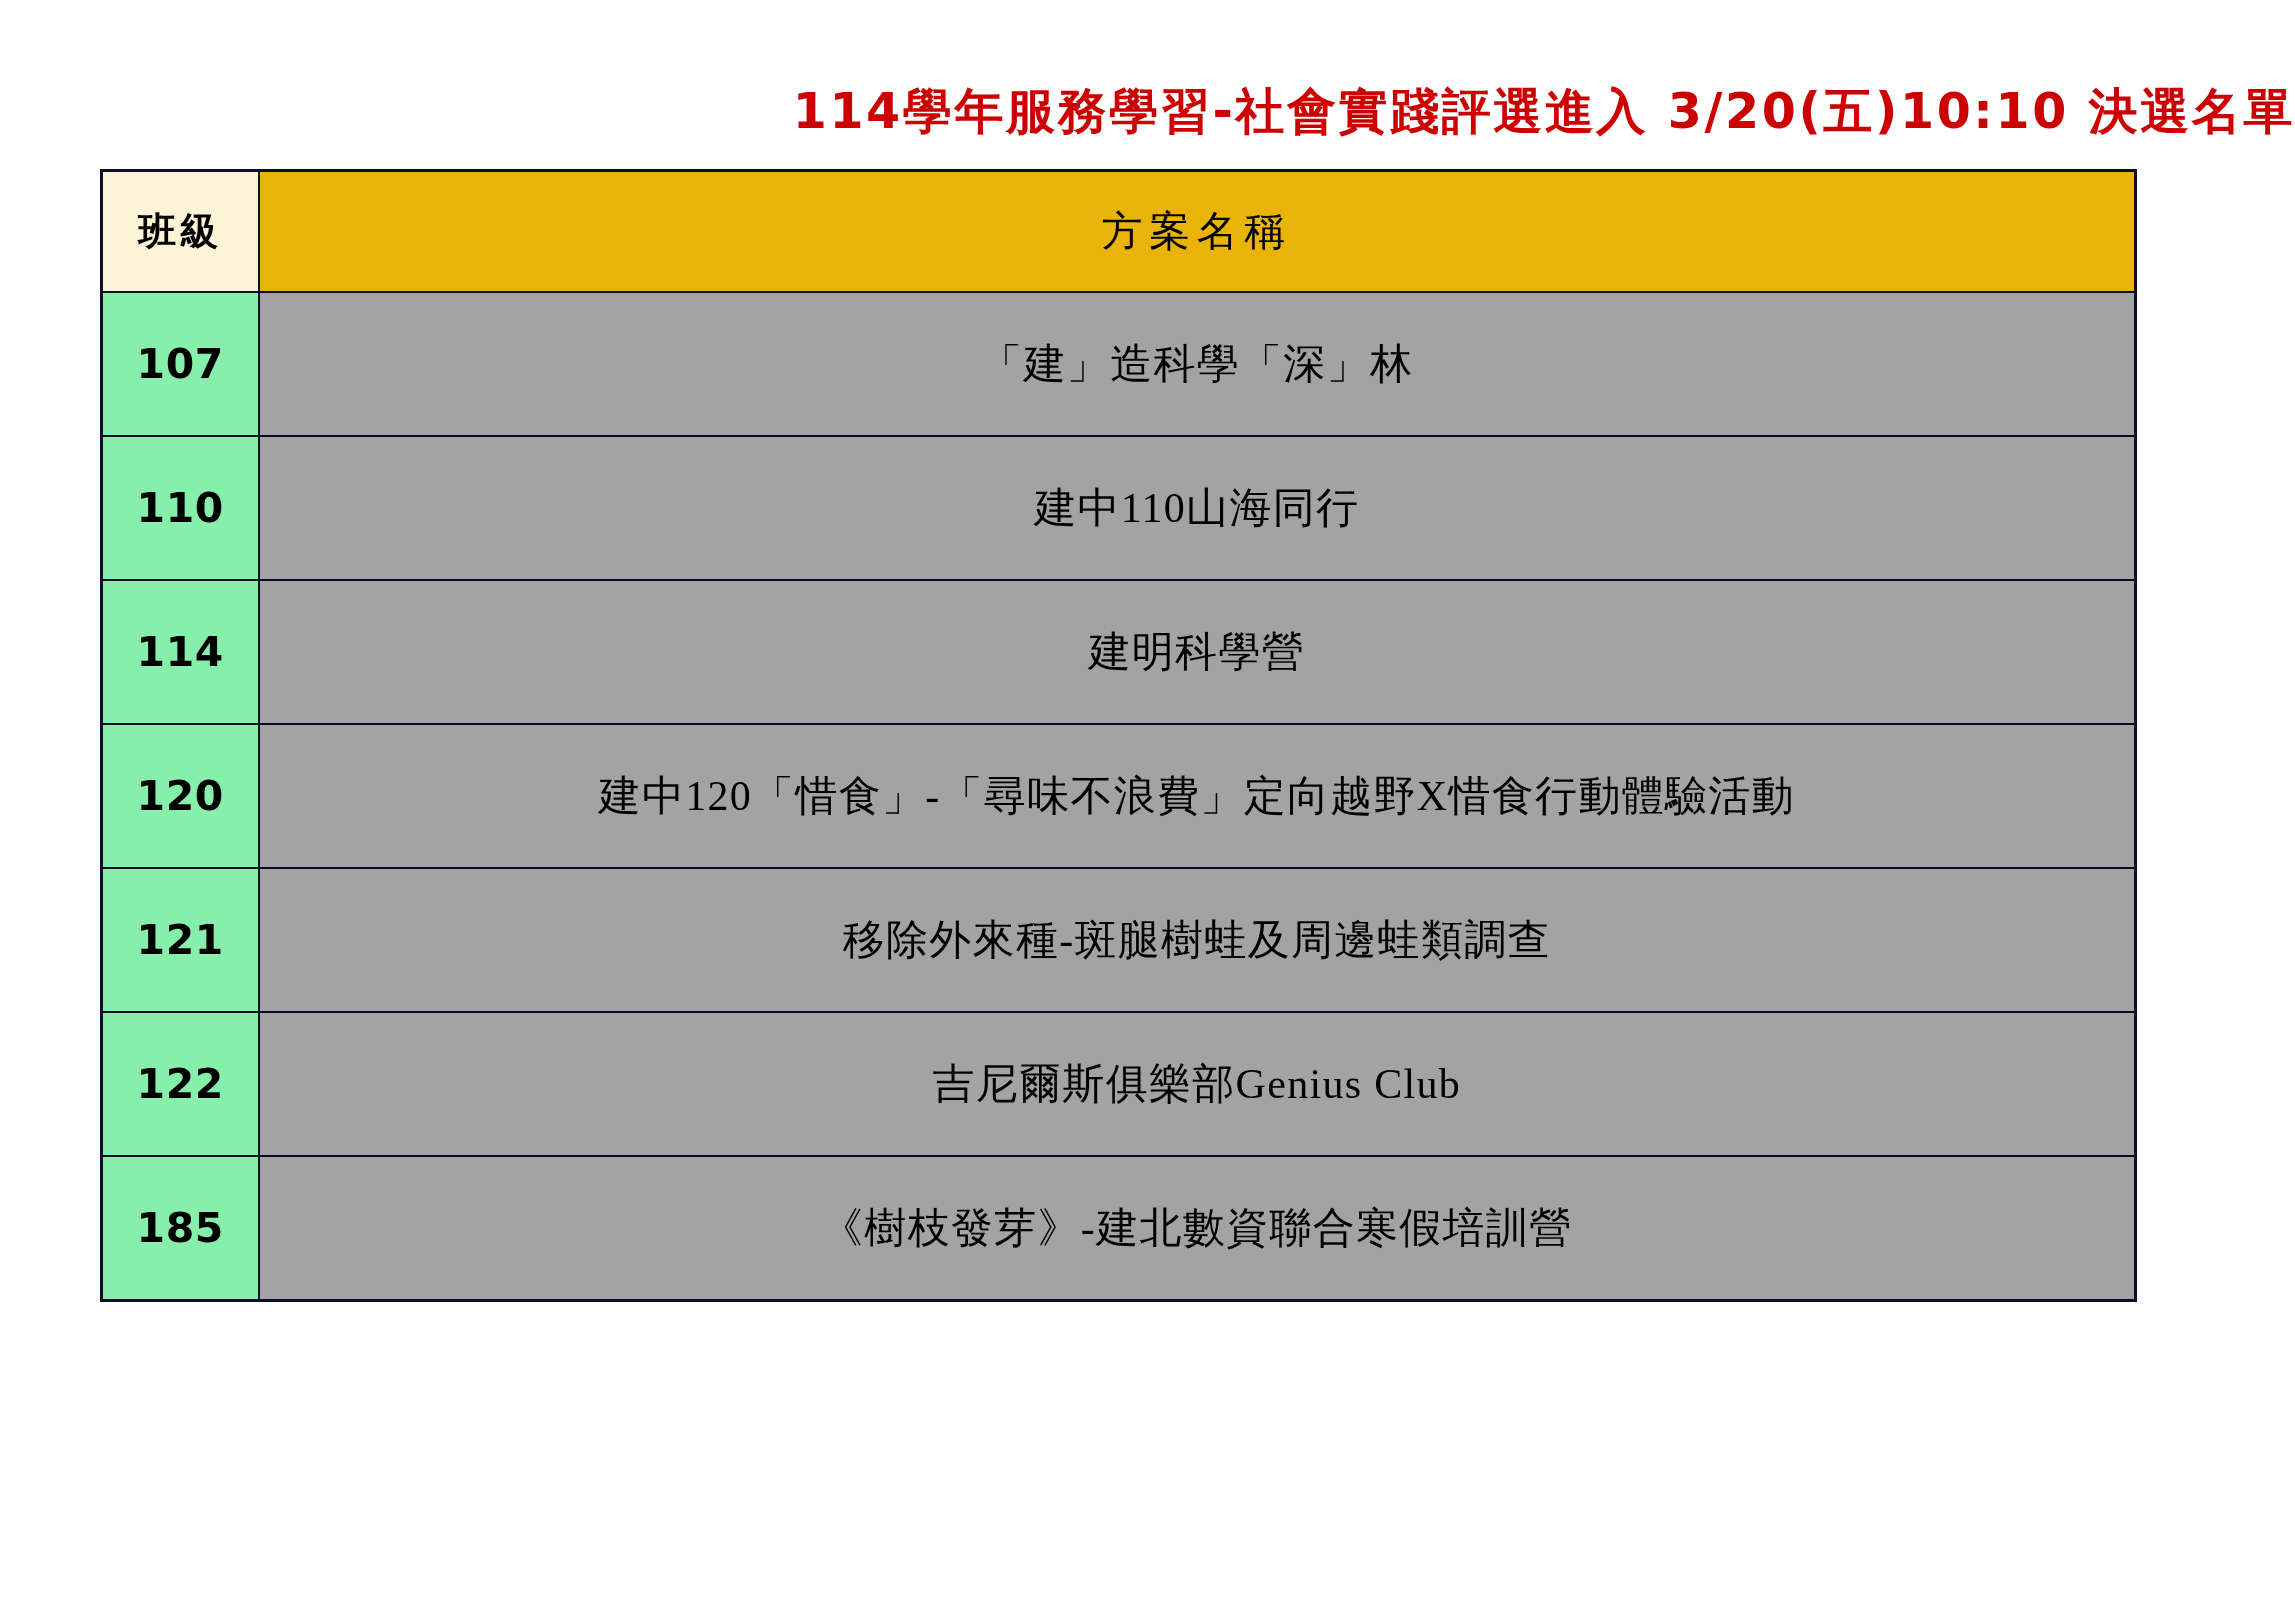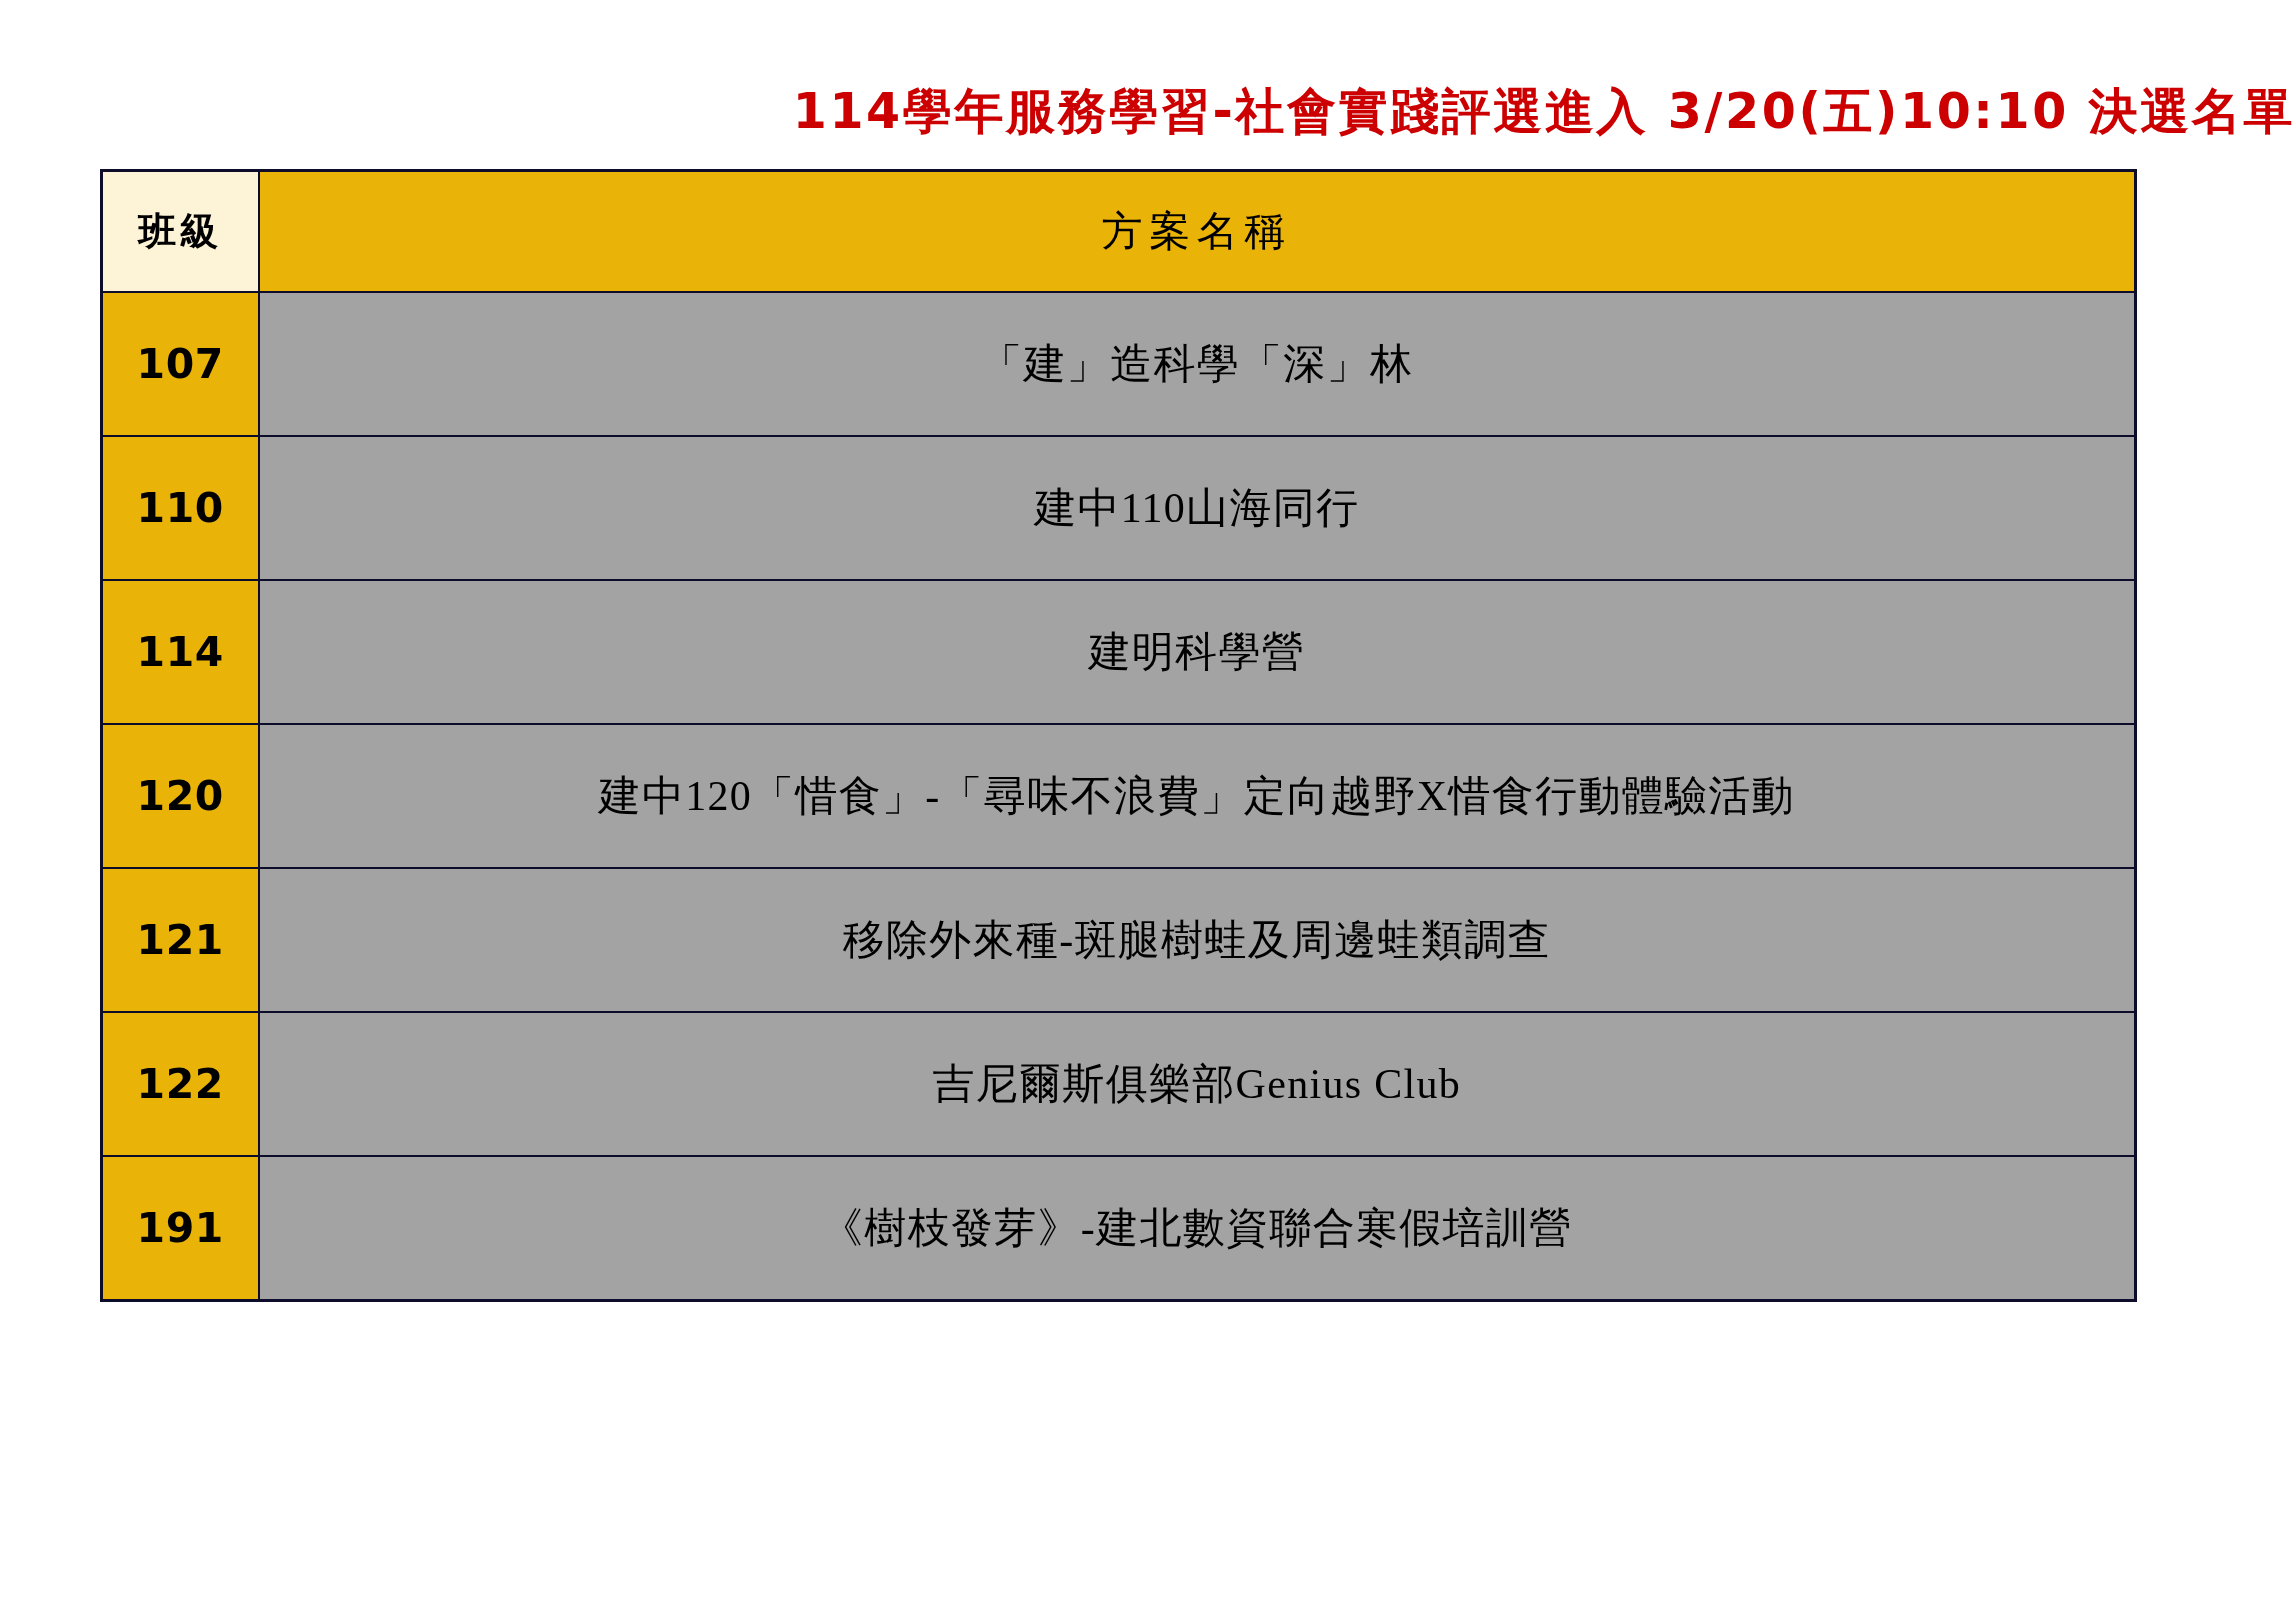--- a/index.html
+++ b/index.html
@@ -66,21 +66,21 @@
   thead th.head-name {
     background: #eab308;
     height: 119px;
     font-size: 41px;
     font-weight: normal;
     font-family: "Liberation Serif", serif;
     letter-spacing: 6.6px;
     color: #000000;
   }
   tbody td.cell-class {
-    background: #eab308;
+    background: #86efac;
     height: 142px;
     font-size: 41px;
     font-weight: bold;
     font-family: "DejaVu Sans", sans-serif;
     color: #000000;
     letter-spacing: 0.7px;
   }
   tbody td.cell-name {
     background: #a3a3a3;
     height: 142px;
@@ -129,21 +129,21 @@
         </tr>
         <tr>
           <td class="cell-class">121</td>
           <td class="cell-name">移除外來種-斑腿樹蛙及周邊蛙類調查</td>
         </tr>
         <tr>
           <td class="cell-class">122</td>
           <td class="cell-name">吉尼爾斯俱樂部Genius Club</td>
         </tr>
         <tr>
-          <td class="cell-class">191</td>
+          <td class="cell-class">185</td>
           <td class="cell-name">《樹枝發芽》-建北數資聯合寒假培訓營</td>
         </tr>
       </tbody>
     </table>
   </div>
 
 </div>
 
 
 </body></html>

